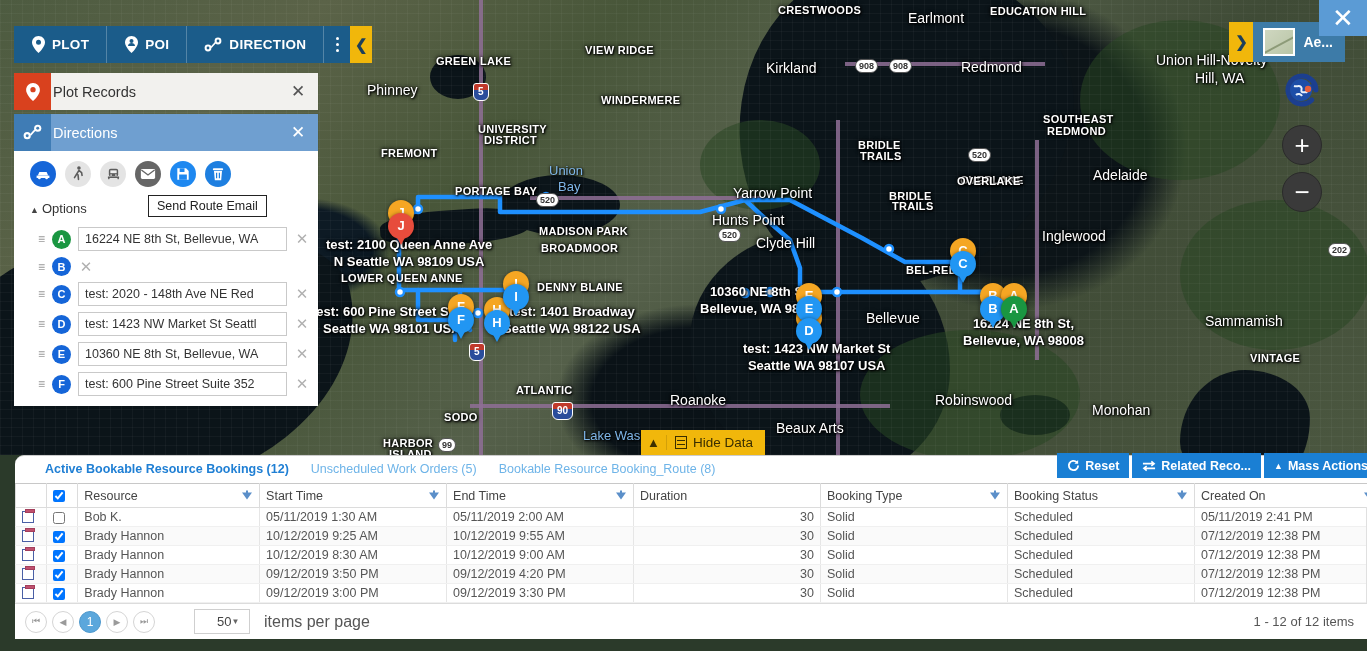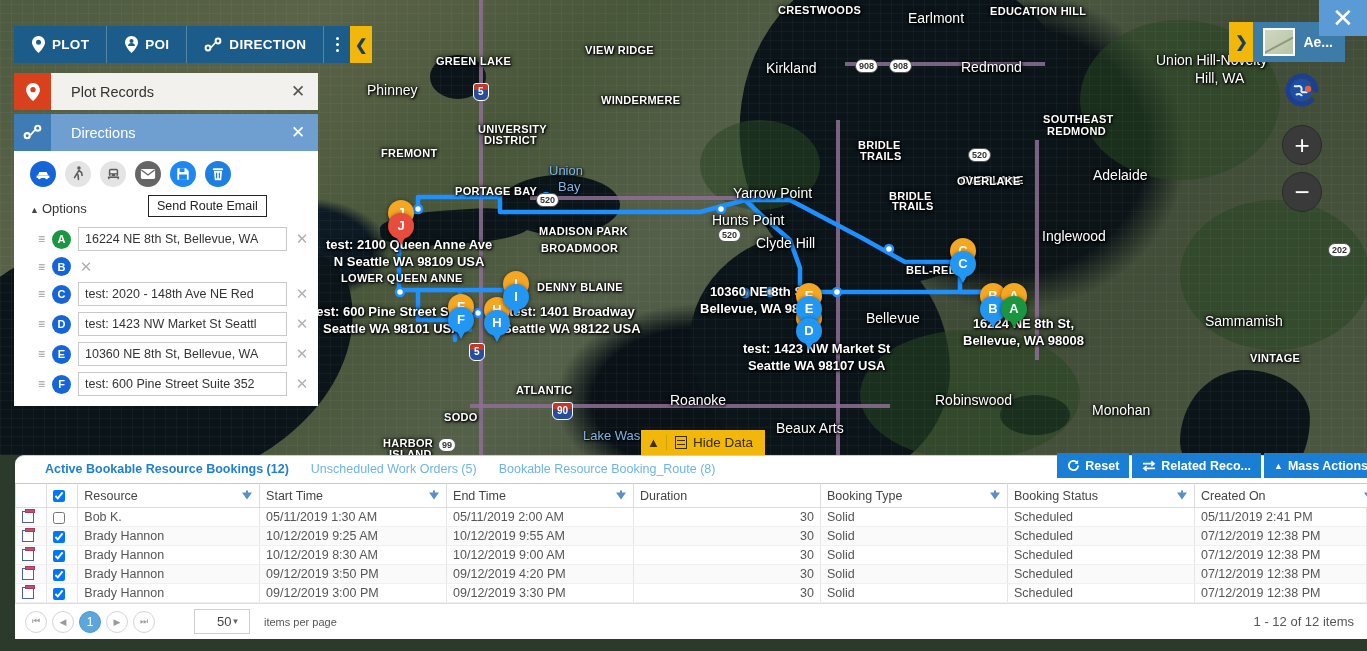--- a/index.html
+++ b/index.html
@@ -162,21 +162,21 @@
   #panels { position:absolute; left:14px; top:73px; width:304px; z-index:19; }
 
   .panel-hd {
     display:flex; align-items:center; height:37px;
     font-size:14.5px;
   }
   .panel-hd .ico {
     width:37px; height:37px; display:flex; align-items:center; justify-content:center;
     flex:none;
   }
-  .panel-hd .ttl { flex:1; padding-left:20px; }
+  .panel-hd .ttl { flex:1; padding-left:2px; }
   .panel-hd .cls { width:40px; text-align:center; cursor:pointer; font-size:17px; font-weight:300; }
 
   #plot-records {
     background:#f2f1ee; color:#333; margin-bottom:4px;
   }
   #plot-records .ico { background:#d9411e; color:#fff; }
   #plot-records .cls { color:#555; }
 
   #directions-hd { background:#6f9fd0; color:#fff; }
   #directions-hd .ico { background:#3f7cb5; color:#fff; }
@@ -355,21 +355,21 @@
     display:flex; align-items:center; justify-content:center; color:#9a9a9a; font-size:9px;
     margin-right:5px; cursor:pointer;
   }
   .pbtn.cur { background:#5ba7dc; border-color:#4f99cd; color:#fff; font-size:12px; }
   #perpage {
     margin-left:34px; width:56px; height:25px; border:1px solid #cfcfcf; background:#fff;
     display:flex; align-items:center; justify-content:space-between; padding:0 22px;
     font-size:13px; color:#444; cursor:pointer;
   }
   #perpage .cv { font-size:8px; color:#666; }
-  #ipp-label { margin-left:14px; font-size:11px; color:#555; }
+  #ipp-label { margin-left:14px; font-size:16px; color:#555; }
   #itemcount { margin-left:auto; font-size:13px; color:#555; padding-right:18px; }
 </style>
 </head>
 <body>
 
 <div id="map">
   <div class="water" id="lake-wa"></div>
   <div class="water" id="lake-wa2"></div>
   <div class="water" id="puget"></div>
   <div class="water" id="portage"></div>

